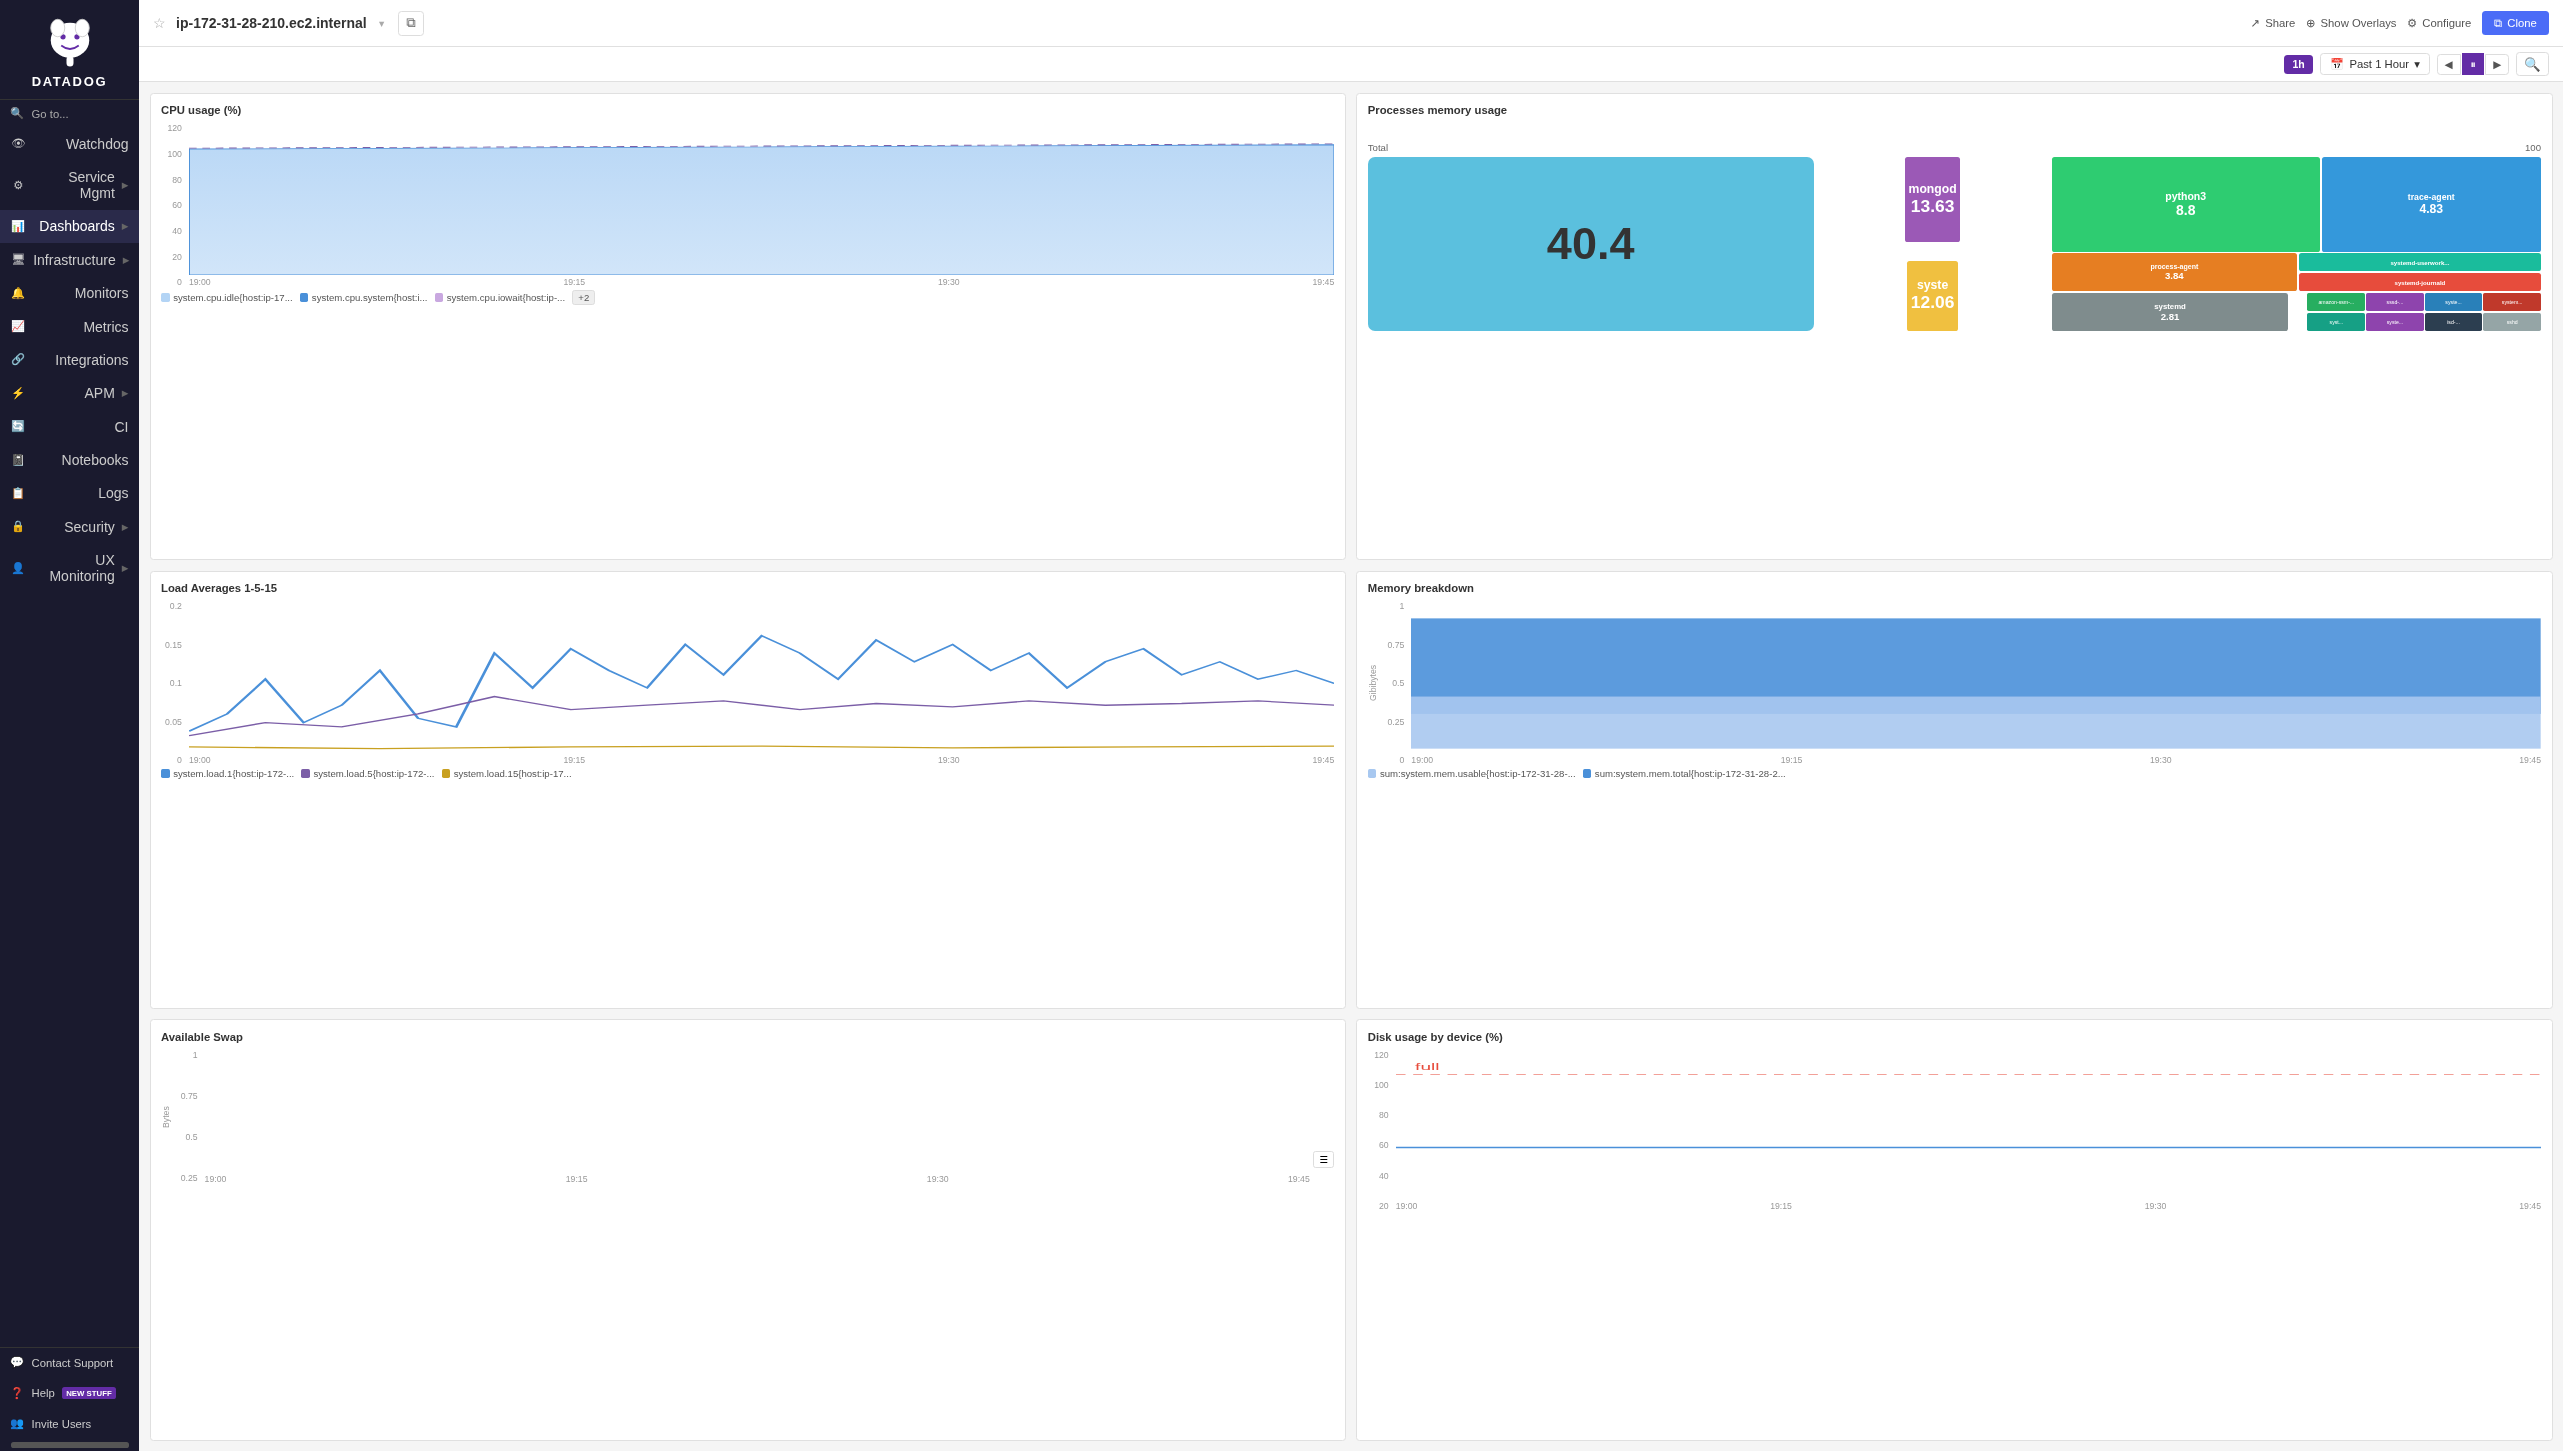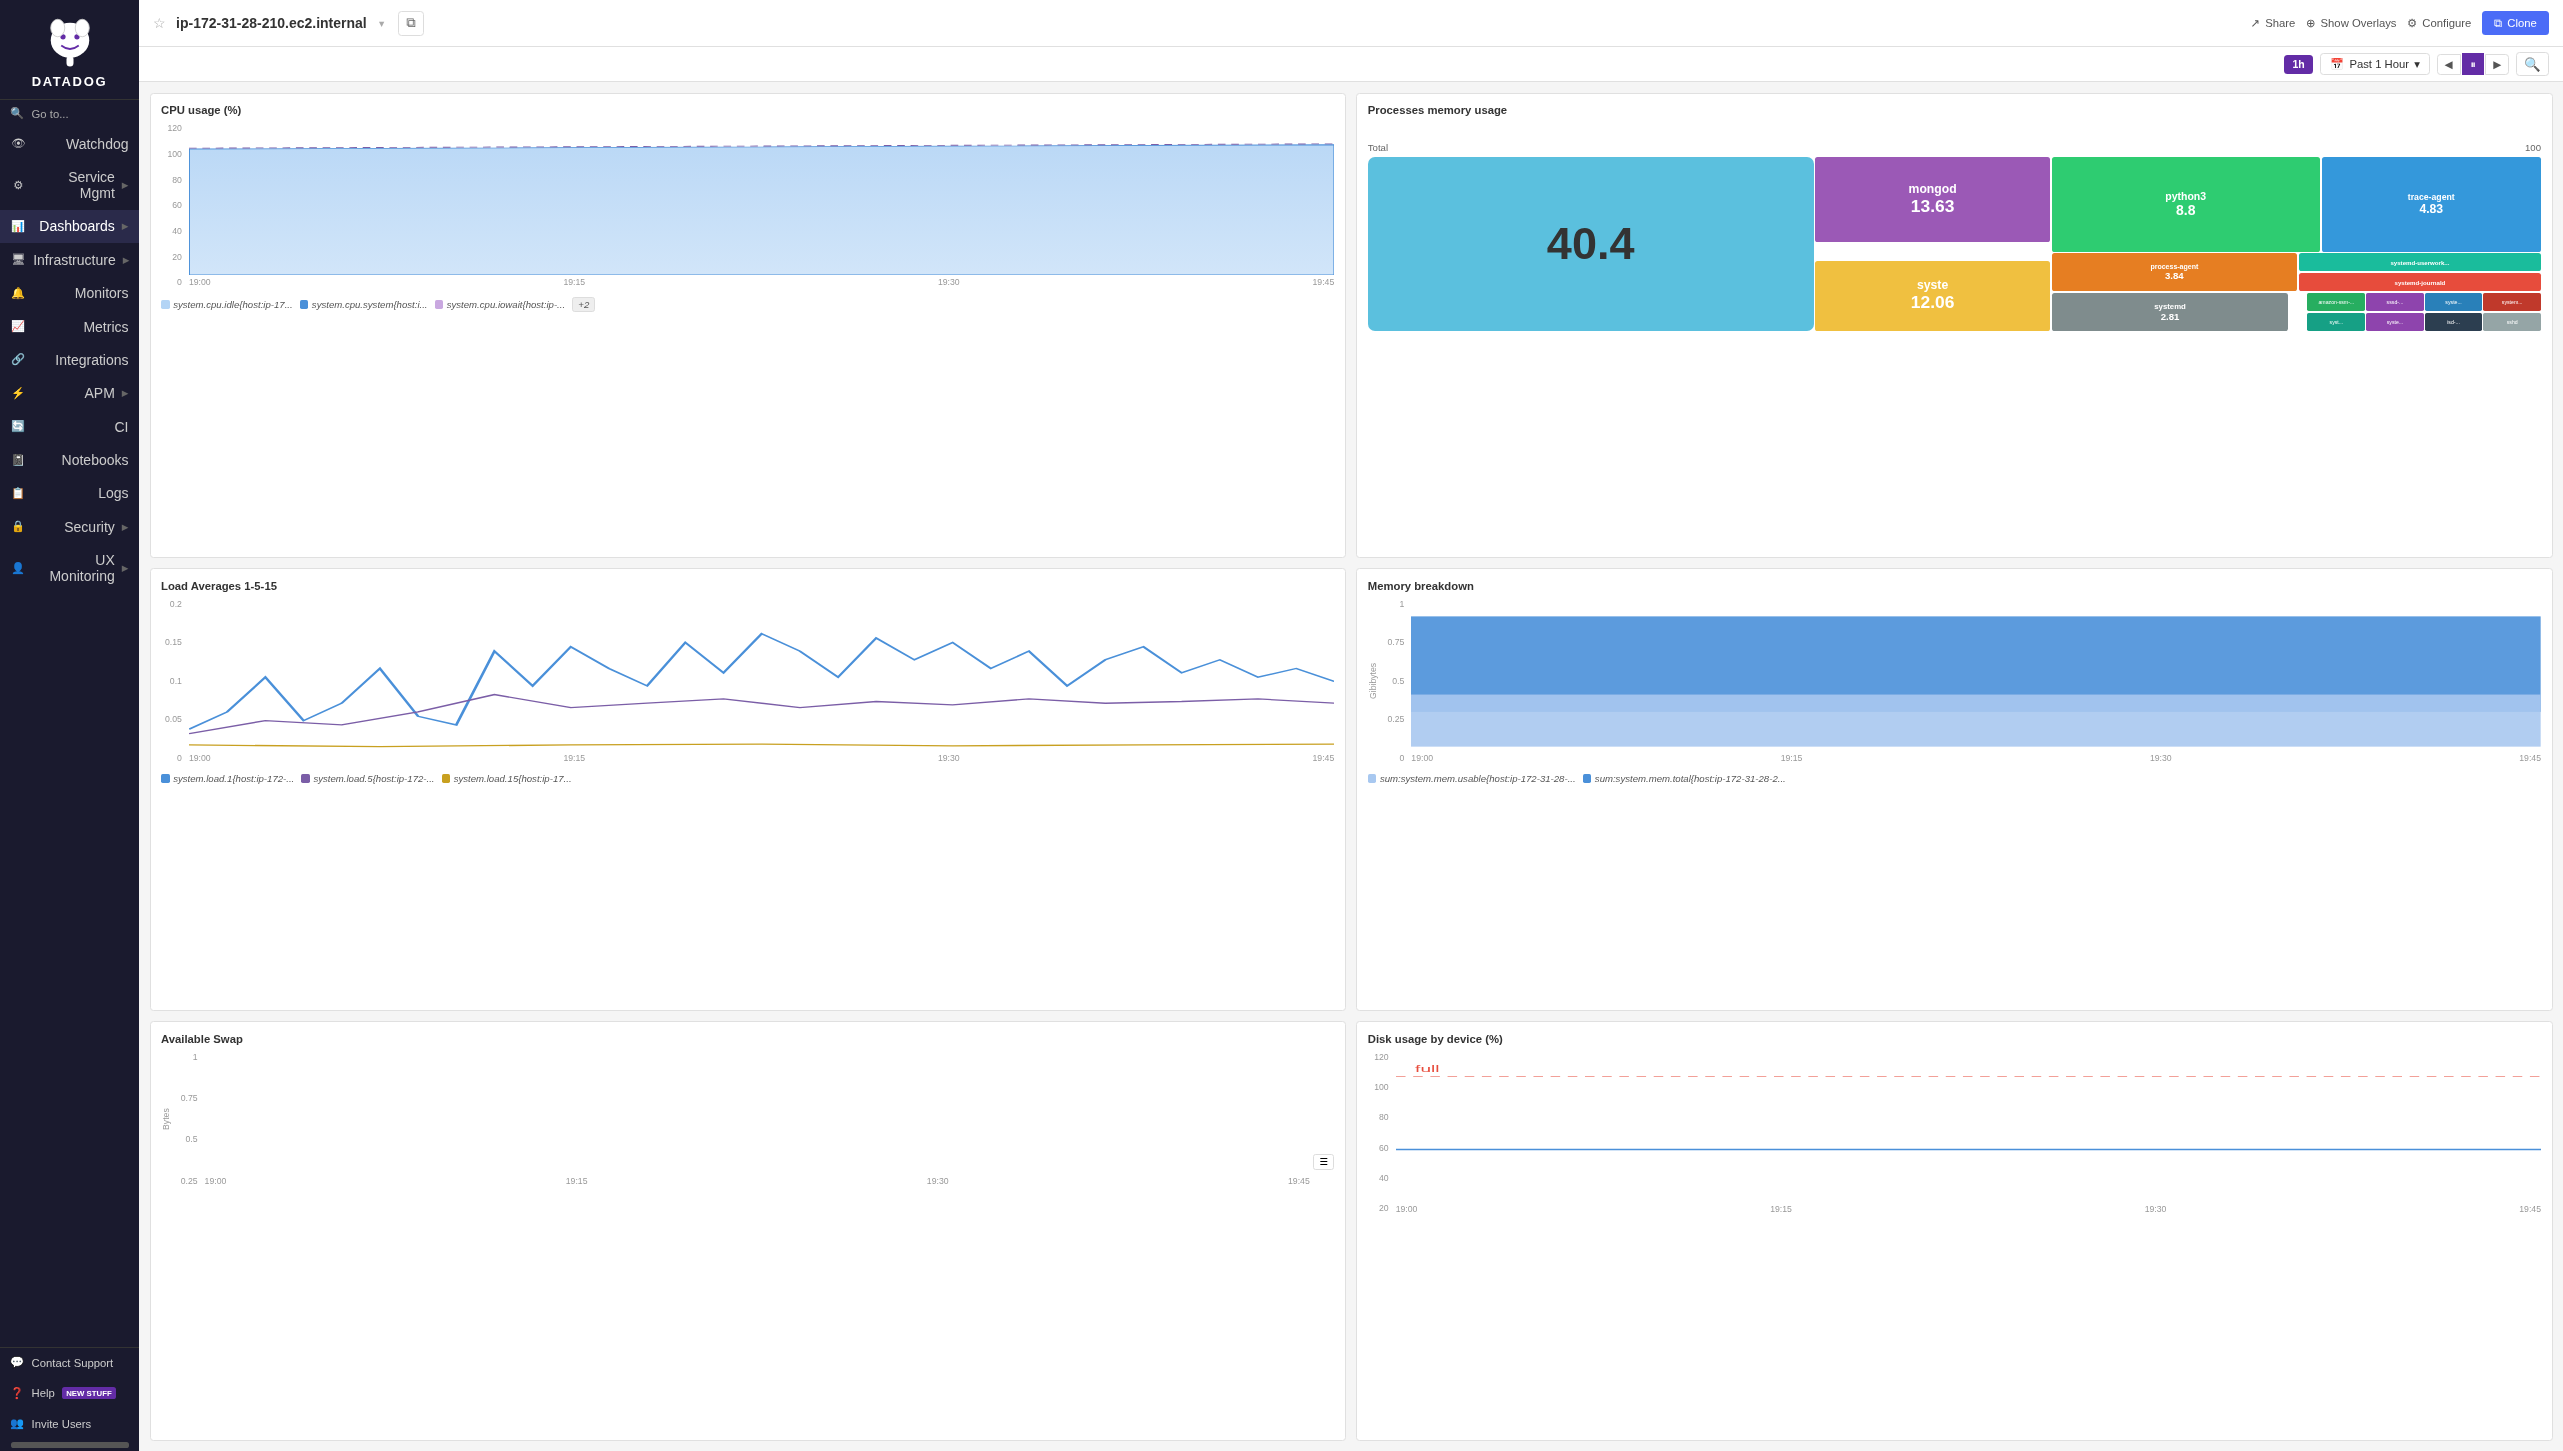--- a/index.html
+++ b/index.html
@@ -46,21 +46,21 @@
     .time-nav-btn:last-child { border-radius: 0 3.5px 3.5px 0; }
     .time-search-btn { background: none; border: 0.9px solid #ddd; padding: 3.5px 7px; border-radius: 3.5px; cursor: pointer; color: #555; }
 
     
     .dashboard { flex: 1; overflow-y: auto; padding: 10.5px; display: grid; grid-template-columns: 1fr 1fr; gap: 10.5px; background: #f5f5f5; }
 
     .widget { background: #fff; border: 0.9px solid #e0e0e0; border-radius: 3.5px; padding: 10.5px; }
     .widget-title { font-size: 11.3px; font-weight: 600; color: #333; margin-bottom: 7px; }
 
     
-    .legend { display: flex; flex-wrap: wrap; gap: 7px; margin-top: 10px; align-items: center; font-style: italic; }
+    .legend { display: flex; flex-wrap: wrap; gap: 7px; margin-top: 3px; align-items: center; }
     .legend-item { display: flex; align-items: center; gap: 3.5px; font-size: 9.6px; color: #555; }
     .legend-dot { width: 8.7px; height: 8.7px; border-radius: 1.7px; flex-shrink: 0; }
     .legend-plus { background: #eee; border: 0.9px solid #ddd; padding: 0.9px 5.2px; border-radius: 2.6px; font-size: 9.6px; color: #555; cursor: pointer; }
     .y-axis { display: flex; flex-direction: column; justify-content: space-between; align-items: flex-end; padding-right: 3.5px; font-size: 8.7px; color: #999; width: 24.4px; }
   </style>
 </head>
 <body>
 
 <nav class="sidebar">
   <div class="sidebar-logo">
@@ -261,21 +261,21 @@
       <div style="display:flex; justify-content:space-between; font-size:9.6px; color:#666; margin-bottom:3.5px;">
         <span>Total</span>
         <span>100</span>
       </div>
       <div style="display:flex; gap:1.7px; height:174px;">
 
         <div style="width:38%; background:#5bc0de; border-radius:7px; display:flex; align-items:center; justify-content:center;">
           <span style="font-size:45px; font-weight:700; color:#333;">40.4</span>
         </div>
 
-        <div style="width:20%; display:flex; flex-direction:column; gap:19px;">
+        <div style="width:20%; display:flex; flex-direction:column; gap:19px;align-items:center;">
           <div style="flex:55%; background:#9b59b6; border-radius:2.6px; display:flex; flex-direction:column; align-items:center; justify-content:center; padding:3.5px;">
             <span style="font-size:12.2px; color:#fff; font-weight:600;">mongod</span>
             <span style="font-size:17.4px; color:#fff; font-weight:700;">13.63</span>
           </div>
           <div style="flex:45%; background:#f0c040; border-radius:2.6px; display:flex; flex-direction:column; align-items:center; justify-content:center; padding:3.5px;">
             <span style="font-size:12.2px; color:#fff; font-weight:600;">syste</span>
             <span style="font-size:17.4px; color:#fff; font-weight:700;">12.06</span>
           </div>
         </div>
 

